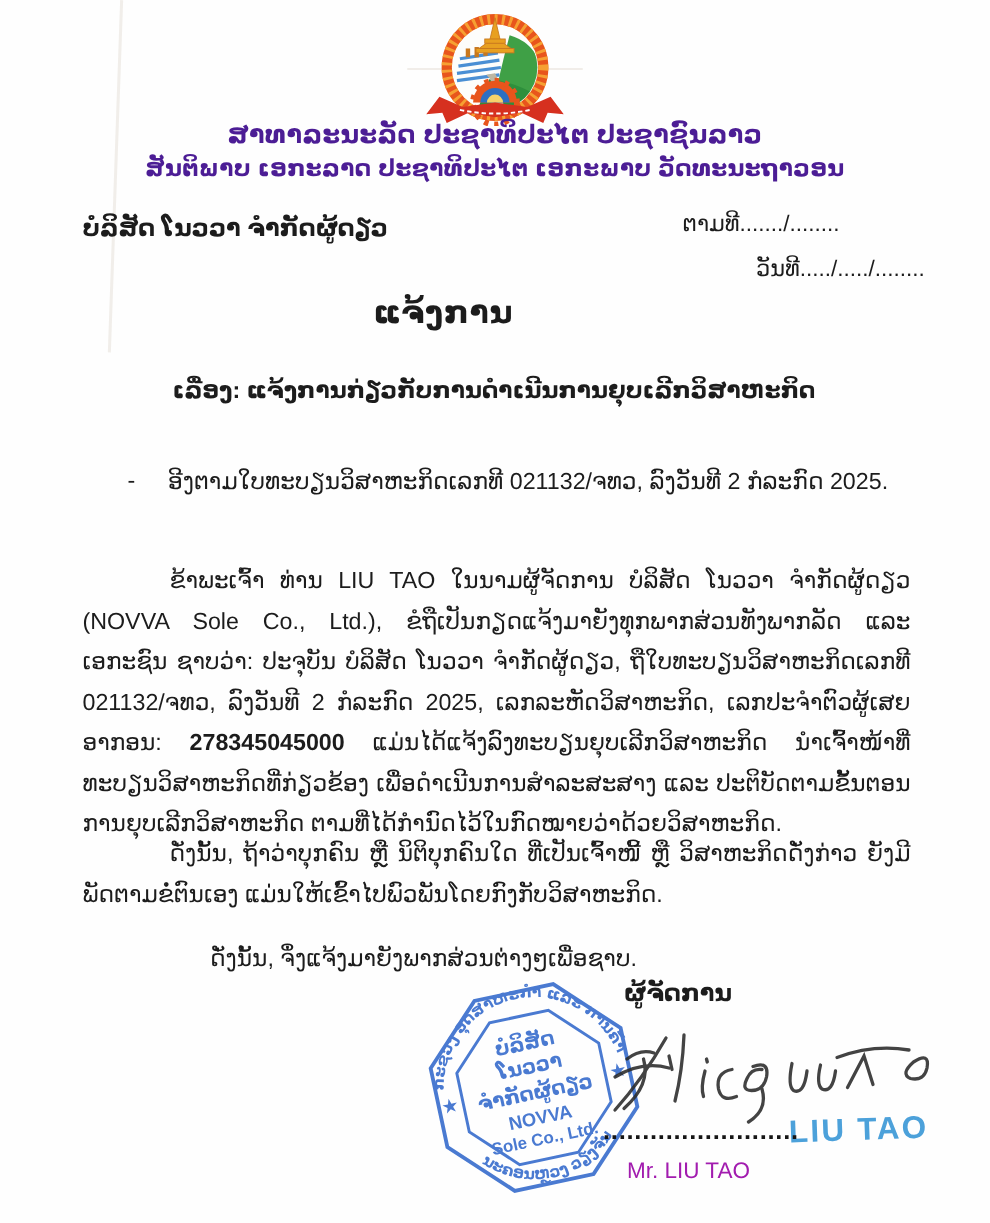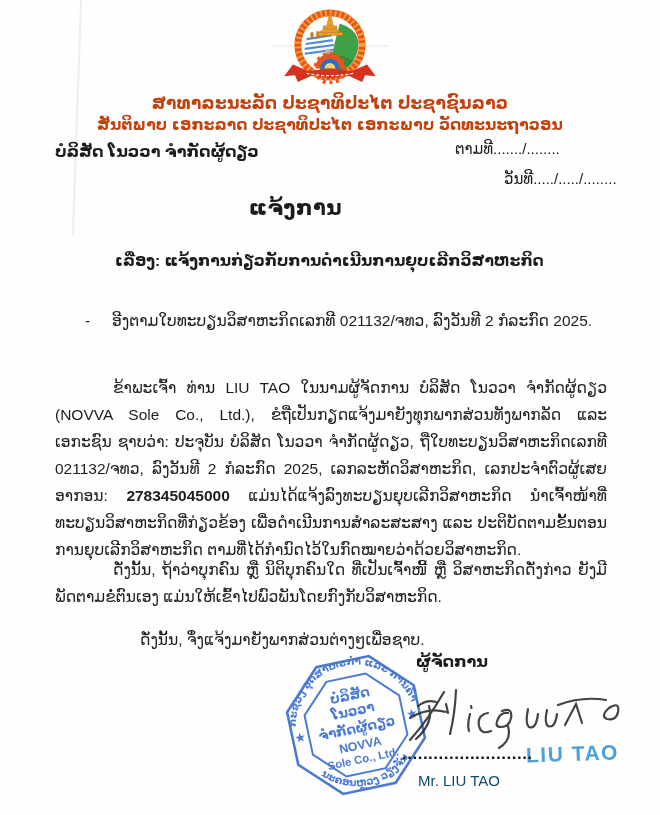--- a/index.html
+++ b/index.html
@@ -4,21 +4,21 @@
 <style>
   html,body{margin:0;padding:0;}
   body{
     width:660px;height:815px;position:relative;overflow:hidden;
     background:#fefefe;
     font-family:"Liberation Sans","DejaVu Sans",sans-serif;
     color:#1c1c1c;
   }
   .abs{position:absolute;}
   .crease{left:76px;top:0;width:2px;height:235px;background:#e9e5df;opacity:.65;transform:rotate(2deg);}
-  .hdr-line{left:0;width:660px;text-align:center;font-weight:bold;color:#c2410c;margin-top:13px;}
+  .hdr-line{left:0;width:660px;text-align:center;font-weight:bold;color:#4c1d95;}
   .hdr1{top:80px;font-size:17px;letter-spacing:.3px;}
   .hdr2{top:103px;font-size:15.5px;letter-spacing:.2px;}
   .company{left:55px;top:142px;font-size:16px;font-weight:bold;}
   .refno{left:455px;top:140px;font-size:15px;}
   .dateln{left:461px;top:170px;font-size:15px;margin-left:43px;}
   .doc-title{left:0;top:196px;width:591px;text-align:center;font-size:21px;font-weight:bold;letter-spacing:.5px;}
   .addr-block{left:115px;top:248px;width:480px;font-size:15.5px;font-weight:bold;line-height:26px;}
   .ref-row{left:85px;top:312px;width:530px;font-size:15.5px;display:flex;}
   .ref-dash{width:27px;flex:0 0 27px;}
   .body-par{left:55px;top:0;width:552px;font-size:15.5px;line-height:27px;text-align:justify;}
@@ -28,21 +28,21 @@
   .taxid{font-weight:bold;}
   .emblem{left:271px;top:6px;}
   .stamp{left:282px;top:650px;opacity:.92;}
   .mgr-title{left:416px;top:652px;font-size:16px;font-weight:bold;}
   .sigsvg{left:398px;top:676px;}
   .sig-stamp-name{
     left:526px;top:742px;font-size:21px;font-weight:bold;letter-spacing:1.5px;
     color:#3f9ad8;transform:rotate(-2deg);opacity:.93;
   }
   .dots{left:402px;top:744px;font-size:17px;font-weight:bold;letter-spacing:.5px;color:#151515;}
-  .sig-name{left:418px;top:772px;font-size:15px;color:#0c4a6e;}
+  .sig-name{left:418px;top:772px;font-size:15px;color:#a21caf;}
   svg text{font-family:"Liberation Sans","DejaVu Sans",sans-serif;}
 </style>
 </head>
 <body>
 
 <div class="abs crease"></div>
 
 <svg class="abs emblem" width="118" height="78" viewBox="0 0 120 80">
   <line x1="0" y1="41" x2="120" y2="41" stroke="#cfc2b2" stroke-width="0.8" opacity="0.55"></line>
   <circle cx="60" cy="40" r="33" fill="#fffdfb" stroke="#e8551c" stroke-width="7"></circle>

